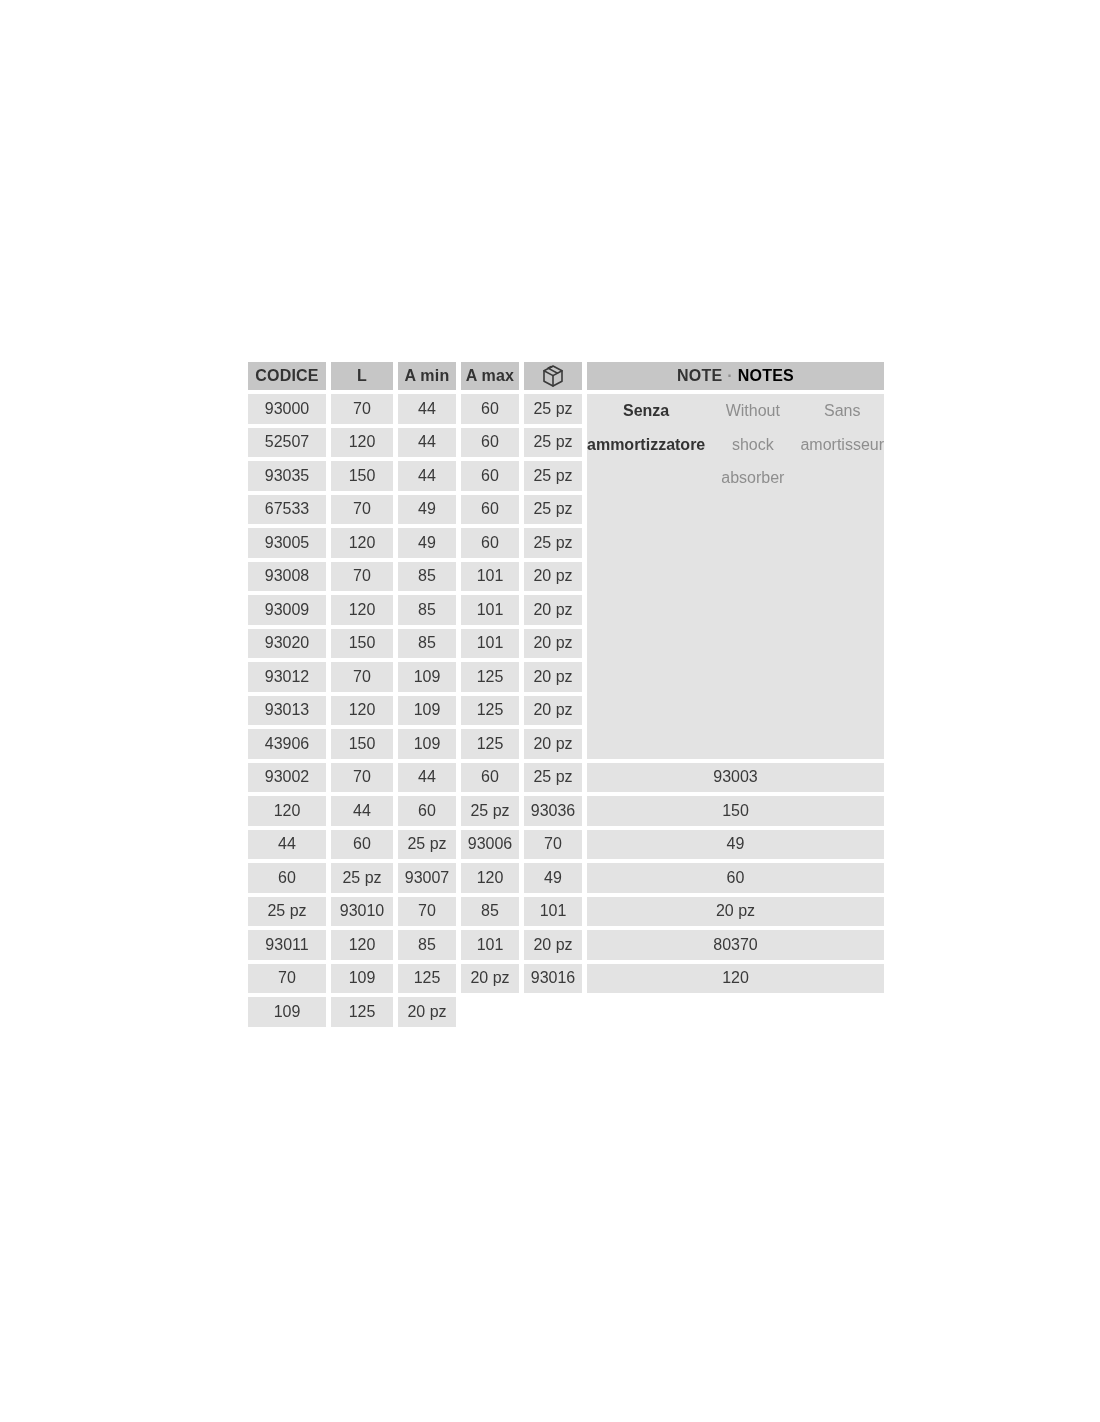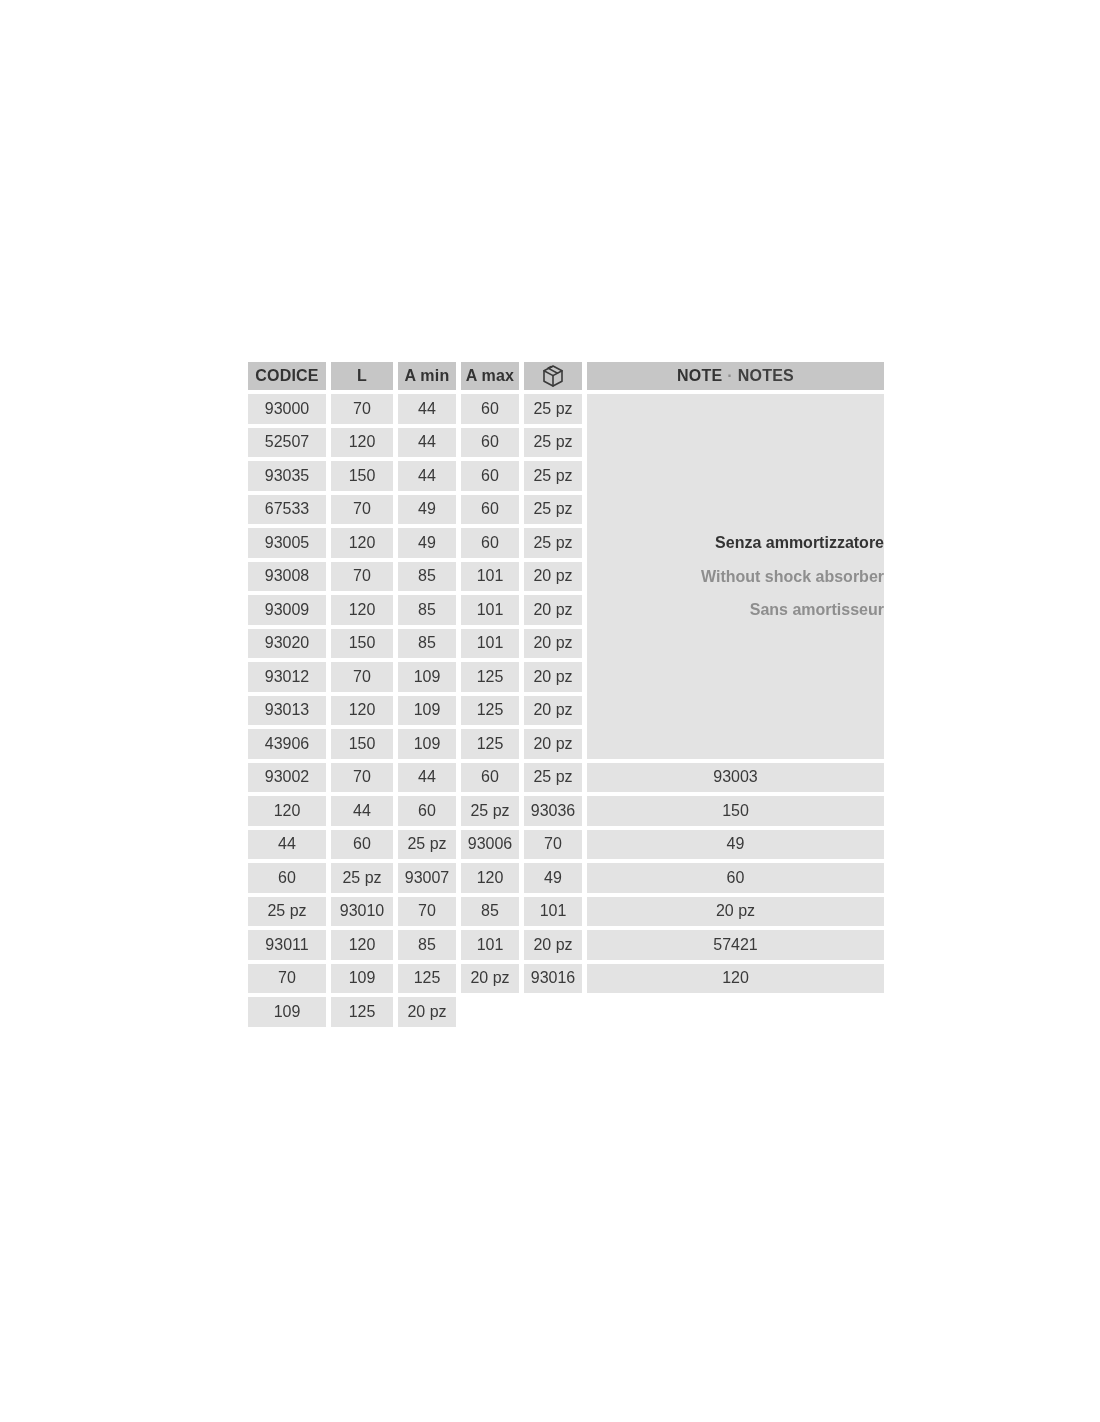--- a/index.html
+++ b/index.html
@@ -28,44 +28,44 @@
     background: #c6c6c6;
     display: flex;
     align-items: center;
     justify-content: center;
     font-size: 16px;
     font-weight: 700;
     color: #333333;
     letter-spacing: 0.2px;
   }
   .hcell .sep { color: #8e8e8e; margin: 0 5px; font-weight: 700; }
-  .hcell .secondary { color: #404040; }
+  .hcell .secondary { color: #000000; }
   .cell {
     background: #e3e3e3;
     display: flex;
     align-items: center;
     justify-content: center;
     font-size: 16px;
     color: #3a3a3a;
   }
   .note-block {
     background: #e3e3e3;
     grid-column: 6;
     display: flex;
-    flex-direction: column;
-    align-items: flex-end;
+    flex-direction: row;
+    align-items: flex-start;
     justify-content: center;
   }
   .note-block > div {
     line-height: 33.5px;
     font-size: 16px;
     text-align: center;
   }
   .note-it { color: #333333; font-weight: 700; }
-  .note-en, .note-fr { color: #8e8e8e; font-weight: 700; }
+  .note-en, .note-fr { color: #8e8e8e; font-weight: 400; }
   .pkg-icon { display: block; }
 </style>
 </head>
 <body>
 
 <div class="table-wrap">
   <div class="grid">
 
     <div class="hcell">CODICE</div>
     <div class="hcell">L</div>
@@ -178,21 +178,21 @@
       <div class="cell">93010</div>
       <div class="cell">70</div>
       <div class="cell">85</div>
       <div class="cell">101</div>
       <div class="cell">20 pz</div>
       <div class="cell">93011</div>
       <div class="cell">120</div>
       <div class="cell">85</div>
       <div class="cell">101</div>
       <div class="cell">20 pz</div>
-      <div class="cell">57421</div>
+      <div class="cell">80370</div>
       <div class="cell">70</div>
       <div class="cell">109</div>
       <div class="cell">125</div>
       <div class="cell">20 pz</div>
       <div class="cell">93016</div>
       <div class="cell">120</div>
       <div class="cell">109</div>
       <div class="cell">125</div>
       <div class="cell">20 pz</div>
     </div>

